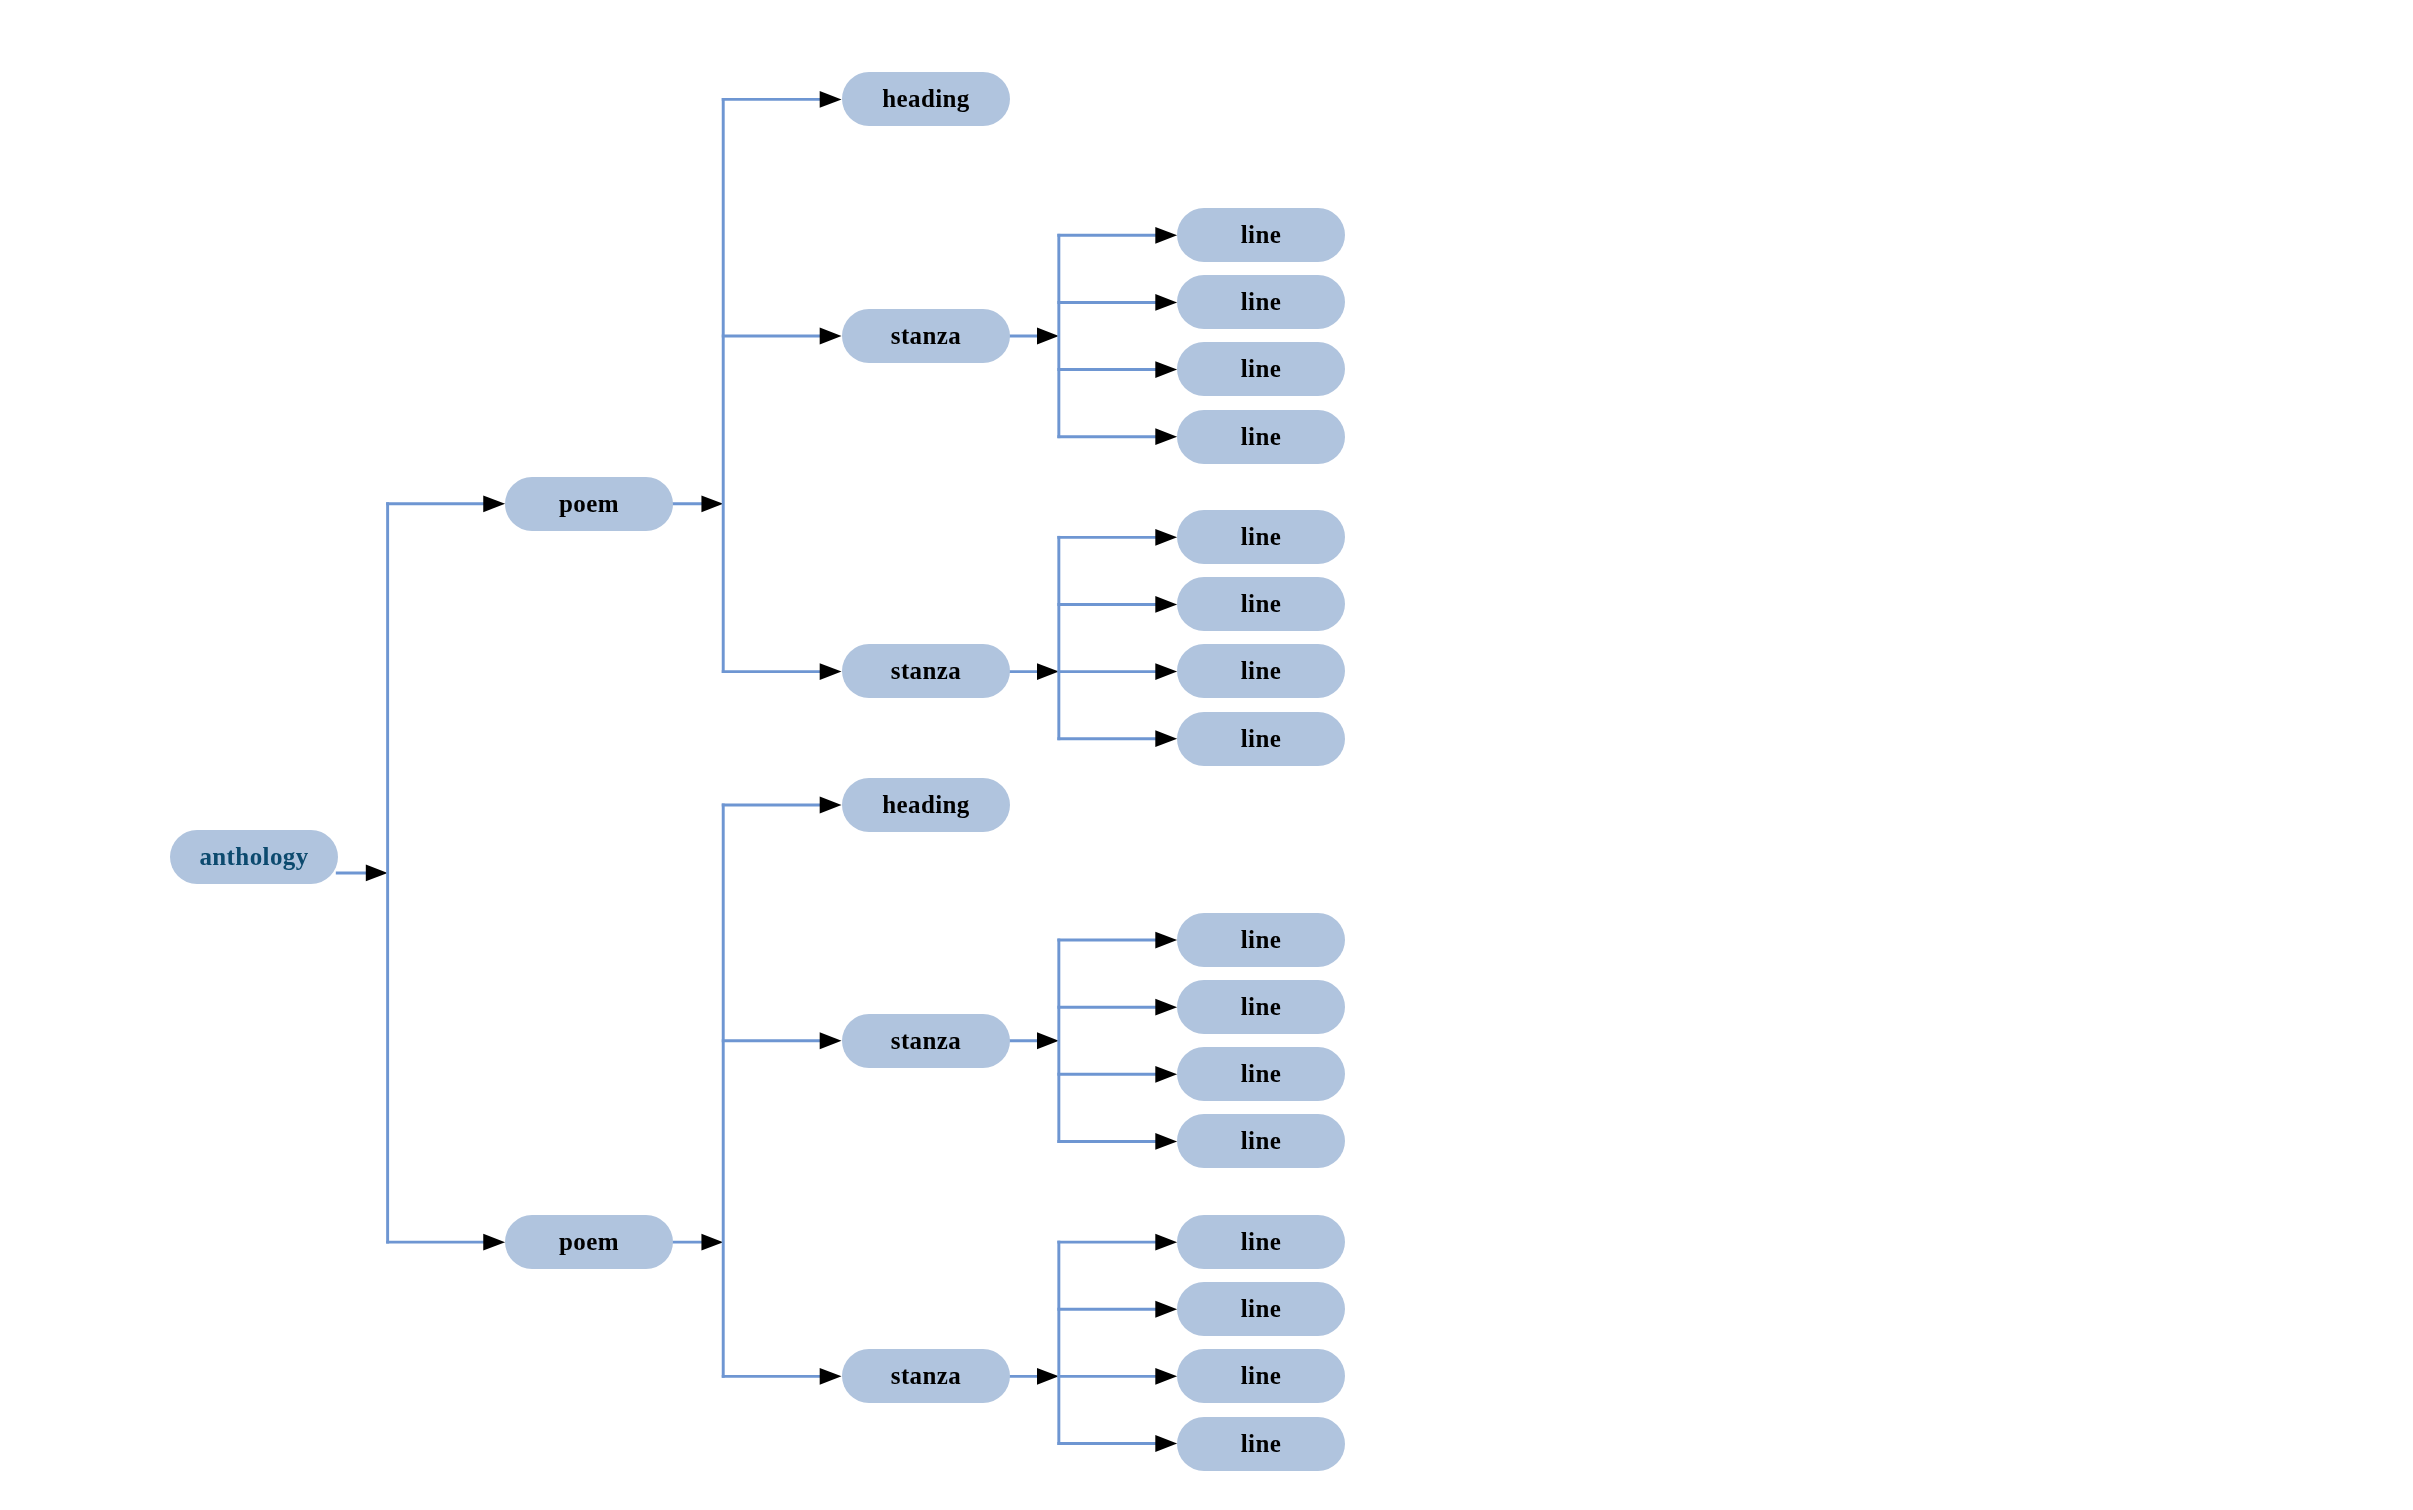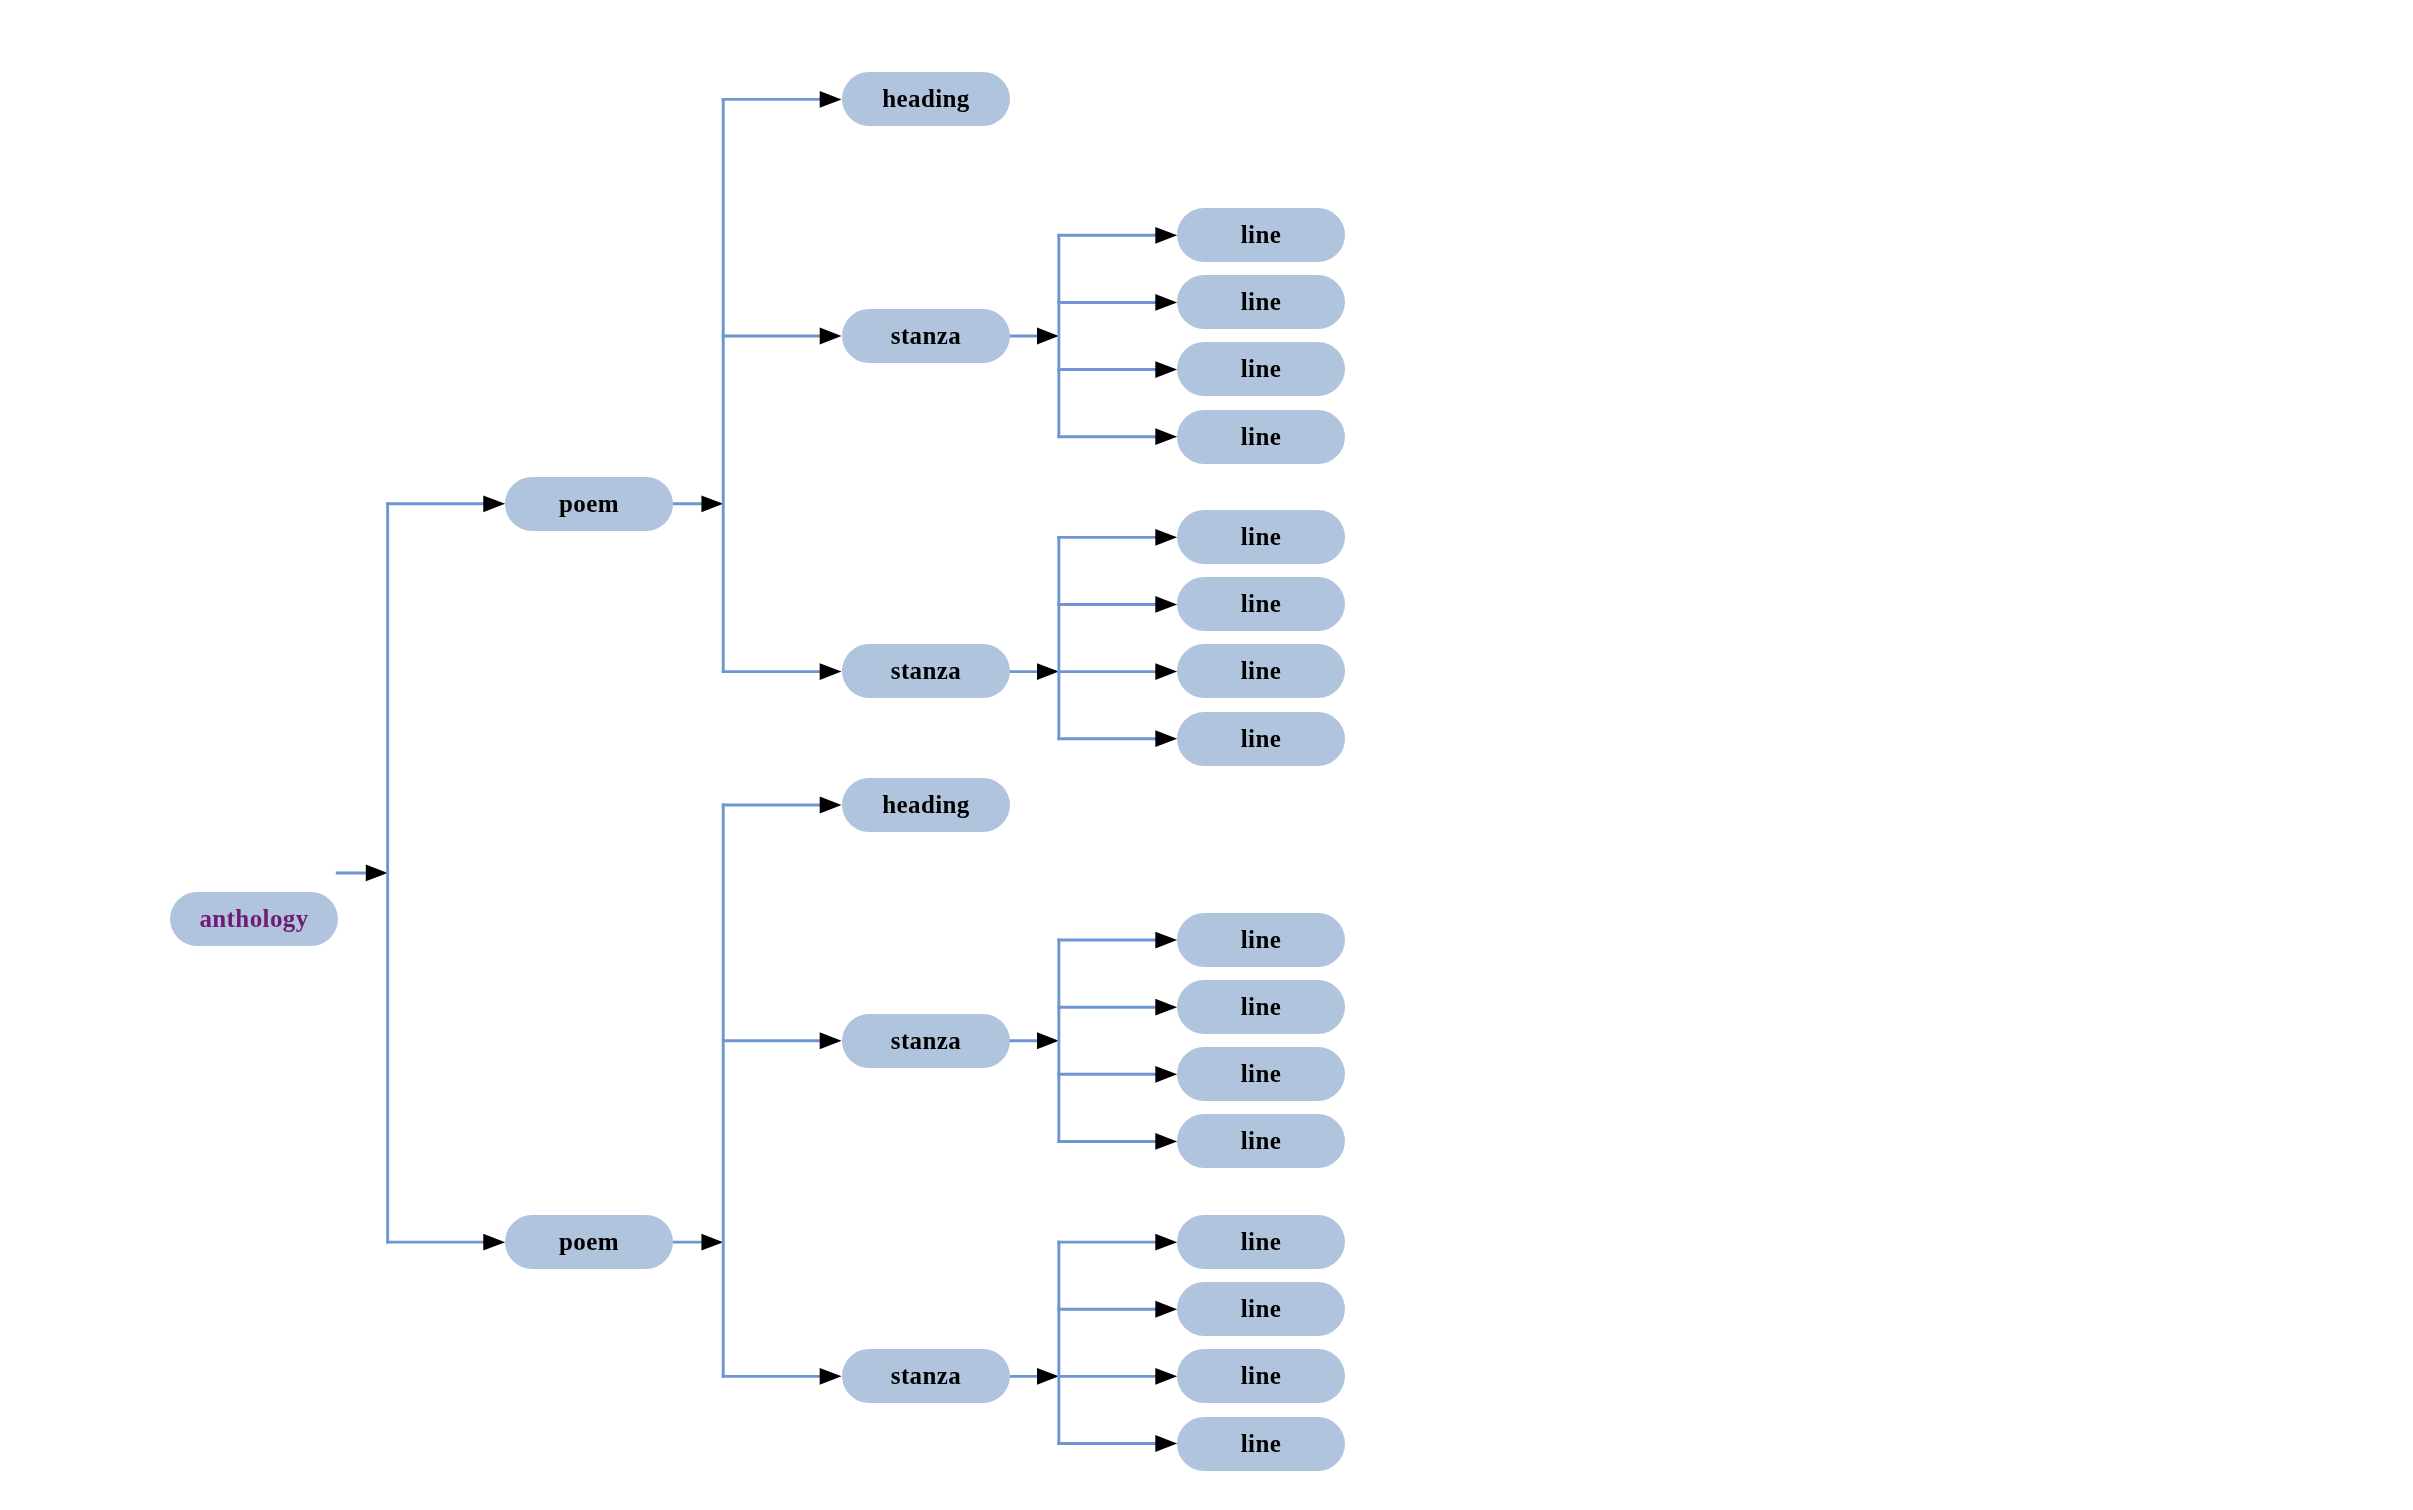--- a/index.html
+++ b/index.html
@@ -105,21 +105,21 @@
       <path d="M 1262 1480 H 1378" fill="none" stroke="#6e96d2" stroke-width="3.5" stroke-linecap="square"></path>
       <polygon points="1403,1480 1377,1470 1377,1490" fill="#000000"></polygon>
       <path d="M 1262 1560 H 1378" fill="none" stroke="#6e96d2" stroke-width="3.5" stroke-linecap="square"></path>
       <polygon points="1403,1560 1377,1550 1377,1570" fill="#000000"></polygon>
       <path d="M 1262 1640 H 1378" fill="none" stroke="#6e96d2" stroke-width="3.5" stroke-linecap="square"></path>
       <polygon points="1403,1640 1377,1630 1377,1650" fill="#000000"></polygon>
       <path d="M 1262 1720 H 1378" fill="none" stroke="#6e96d2" stroke-width="3.5" stroke-linecap="square"></path>
       <polygon points="1403,1720 1377,1710 1377,1730" fill="#000000"></polygon>
     </svg>
   <div id="node-layer">
-      <div class="node" style="left: 170px; top: 892px; width: 168px; height: 54px; border-radius: 27px; background: rgb(176, 196, 222); color: #701a75; font-size: 25px; font-weight: bold;">anthology</div>
+      <div class="node" style="left: 170px; top: 830px; width: 168px; height: 54px; border-radius: 27px; background: rgb(176, 196, 222); color: #0c4a6e; font-size: 25px; font-weight: bold;">anthology</div>
       <div class="node" style="left: 505px; top: 477px; width: 168px; height: 54px; border-radius: 27px; background: rgb(176, 196, 222); color: rgb(0, 0, 0); font-size: 25px; font-weight: bold;">poem</div>
       <div class="node" style="left: 505px; top: 1215px; width: 168px; height: 54px; border-radius: 27px; background: rgb(176, 196, 222); color: rgb(0, 0, 0); font-size: 25px; font-weight: bold;">poem</div>
       <div class="node" style="left: 842px; top: 72px; width: 168px; height: 54px; border-radius: 27px; background: rgb(176, 196, 222); color: rgb(0, 0, 0); font-size: 25px; font-weight: bold;">heading</div>
       <div class="node" style="left: 842px; top: 309px; width: 168px; height: 54px; border-radius: 27px; background: rgb(176, 196, 222); color: rgb(0, 0, 0); font-size: 25px; font-weight: bold;">stanza</div>
       <div class="node" style="left: 842px; top: 644px; width: 168px; height: 54px; border-radius: 27px; background: rgb(176, 196, 222); color: rgb(0, 0, 0); font-size: 25px; font-weight: bold;">stanza</div>
       <div class="node" style="left: 842px; top: 778px; width: 168px; height: 54px; border-radius: 27px; background: rgb(176, 196, 222); color: rgb(0, 0, 0); font-size: 25px; font-weight: bold;">heading</div>
       <div class="node" style="left: 842px; top: 1014px; width: 168px; height: 54px; border-radius: 27px; background: rgb(176, 196, 222); color: rgb(0, 0, 0); font-size: 25px; font-weight: bold;">stanza</div>
       <div class="node" style="left: 842px; top: 1349px; width: 168px; height: 54px; border-radius: 27px; background: rgb(176, 196, 222); color: rgb(0, 0, 0); font-size: 25px; font-weight: bold;">stanza</div>
       <div class="node" style="left: 1177px; top: 208px; width: 168px; height: 54px; border-radius: 27px; background: rgb(176, 196, 222); color: rgb(0, 0, 0); font-size: 25px; font-weight: bold;">line</div>
       <div class="node" style="left: 1177px; top: 275px; width: 168px; height: 54px; border-radius: 27px; background: rgb(176, 196, 222); color: rgb(0, 0, 0); font-size: 25px; font-weight: bold;">line</div>

